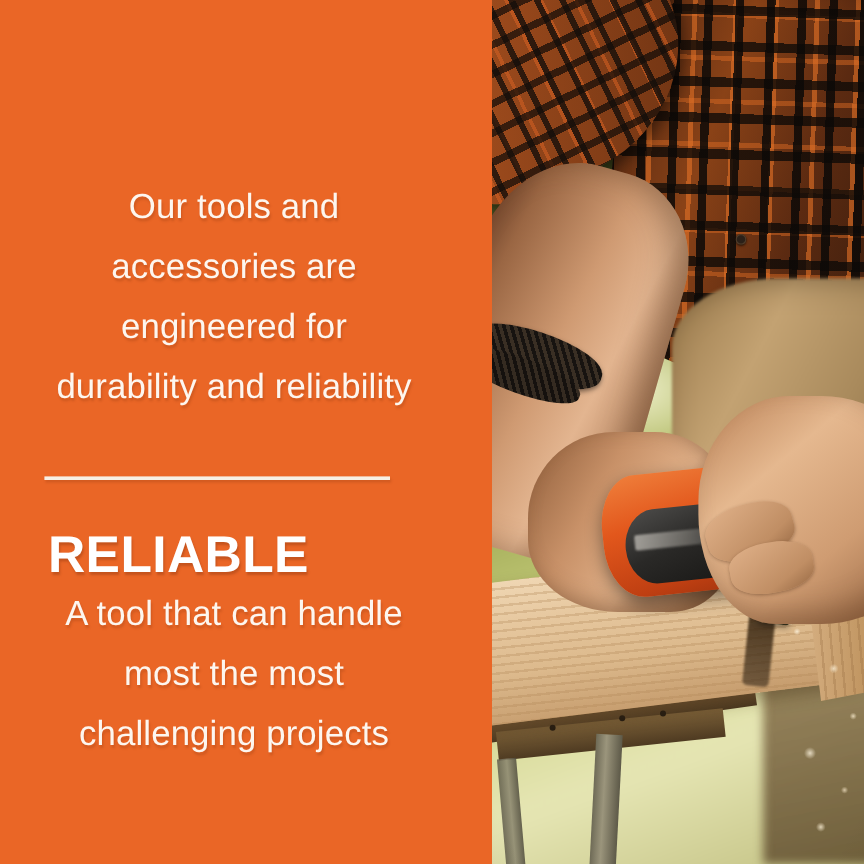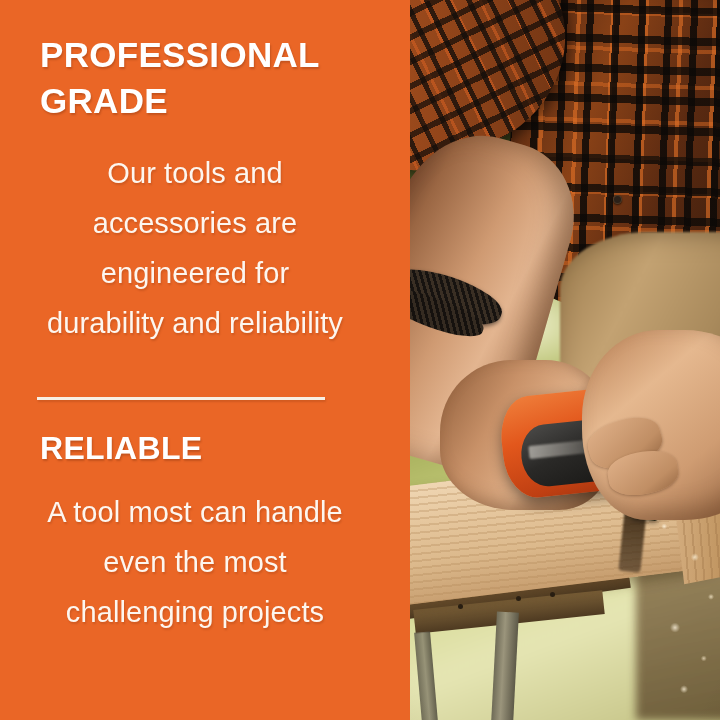--- a/index.html
+++ b/index.html
@@ -46,21 +46,21 @@
     width: 330px;
     margin: 0;
     color: #ffffff;
     font-weight: 700;
     font-size: 35px;
     line-height: 46px;
     letter-spacing: 0.3px;
     text-shadow: 1px 2px 2px rgba(110, 40, 10, 0.30);
   }
   .headline.h-primary { top: 32px; }
-  .headline.h-secondary { top: 427px; font-size: 32px; line-height: 42px; }
+  .headline.h-secondary { top: 442px; font-size: 43px; line-height: 42px; }
 
   .bodycopy {
     position: absolute;
     left: 0;
     width: 310px;
     margin: 0;
     color: #fdf6ef;
     font-weight: 400;
     font-size: 29px;
     line-height: 50px;
@@ -447,27 +447,26 @@
   }
 </style>
 </head>
 <body>
 
 <div id="promo-banner">
 
   <section class="copy-panel">
     <div class="copy-inner">
 
-      <h2 class="headline h-primary">PROFESSIONAL GRADE</h2>
 
       <p class="bodycopy b-primary">Our tools and accessories are engineered for durability and reliability</p>
 
       <h2 class="headline h-secondary">RELIABLE</h2>
 
-      <p class="bodycopy b-secondary">A tool most can handle even the most challenging projects</p>
+      <p class="bodycopy b-secondary">A tool that can handle most the most challenging projects</p>
 
     </div>
 
     <div class="rule"></div>
   </section>
 
   <figure class="photo-panel" style="margin:0;">
     <div class="photo-stage">
 
       <div class="bg-foliage"></div>

